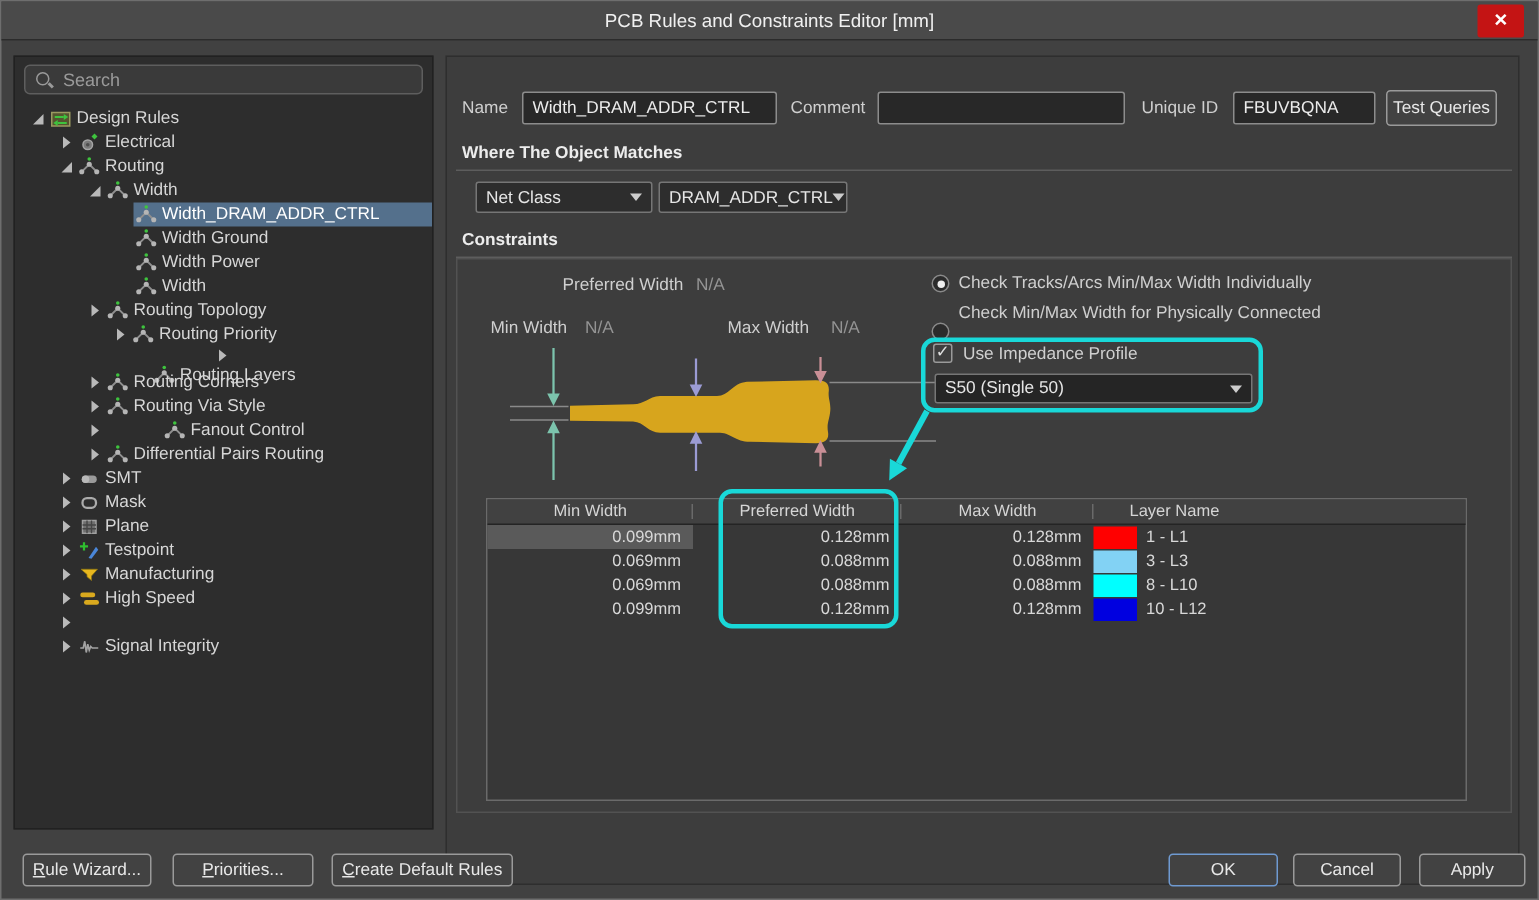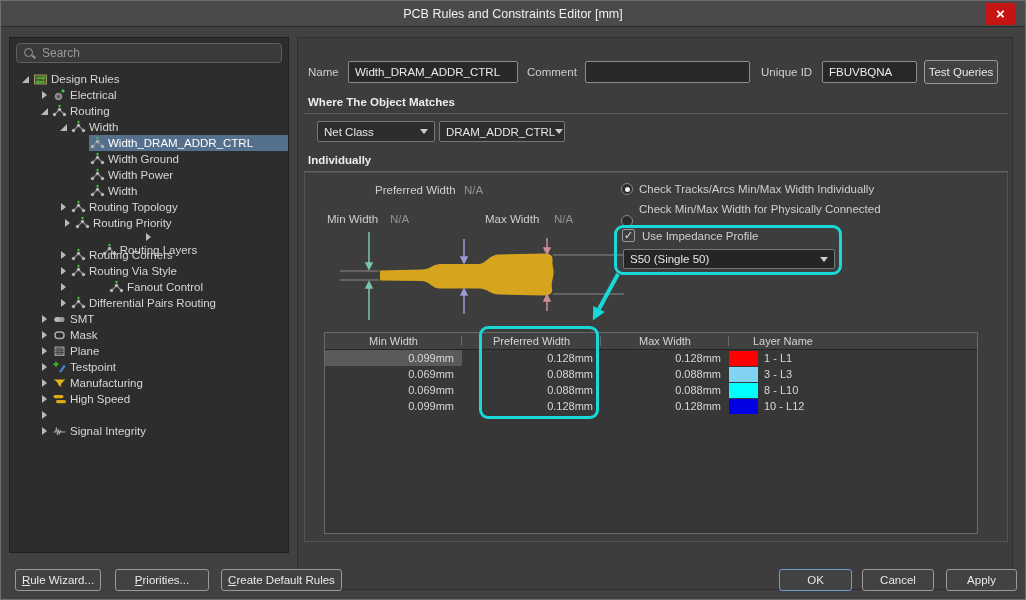--- a/index.html
+++ b/index.html
@@ -242,21 +242,21 @@
                 <polyline points="2,10.5 7,5.5 12,10.5" fill="none" stroke="#8f8f8f" stroke-width="1.2"></polyline>
                 <circle cx="2" cy="10.5" r="1.7" fill="#b5b5b5"></circle>
                 <circle cx="12" cy="10.5" r="1.7" fill="#b5b5b5"></circle>
                 <circle cx="7" cy="5.5" r="1.7" fill="#b5b5b5"></circle>
                 <circle cx="7" cy="2" r="1.2" fill="#3ec43e"></circle>
               </svg>
             </span>
             <span>Routing Topology</span>
           </span>
         </div>
-        <div class="tree-row" style="padding-left: 52px;">
+        <div class="tree-row" style="padding-left: 65px;">
           <span class="exp collapsed"></span>
           <span class="tree-content">
             <span class="tree-icon">
               <svg xmlns="http://www.w3.org/2000/svg" width="15" height="14" viewBox="0 0 14 14">
                 <polyline points="2,10.5 7,5.5 12,10.5" fill="none" stroke="#8f8f8f" stroke-width="1.2"></polyline>
                 <circle cx="2" cy="10.5" r="1.7" fill="#b5b5b5"></circle>
                 <circle cx="12" cy="10.5" r="1.7" fill="#b5b5b5"></circle>
                 <circle cx="7" cy="5.5" r="1.7" fill="#b5b5b5"></circle>
                 <circle cx="7" cy="2" r="1.2" fill="#3ec43e"></circle>
               </svg>
@@ -440,21 +440,21 @@
     <div class="hrule" style="left:6px;top:75px;width:704px"></div>
     <div class="abs dropdown" style="left:19px;top:83px;width:118px;height:21px">
       <span class="dd-label">Net Class</span>
       <span class="dd-arrow"></span>
     </div>
     <div class="abs dropdown" style="left:141px;top:83px;width:126px;height:21px">
       <span class="dd-label">DRAM_ADDR_CTRL</span>
       <span class="dd-arrow"></span>
     </div>
 
-    <span class="abs section-title" style="left:10px;top:116px">Individually</span>
+    <span class="abs section-title" style="left:10px;top:116px">Constraints</span>
     <div class="hrule" style="left:6px;top:133px;width:704px"></div>
     <div class="abs" style="left:6px;top:134px;width:704px;height:370px;border:1px solid #525252"></div>
 
     <span class="abs lbl" style="left:77px;top:146px">Preferred Width</span>
     <span class="abs val-na" style="left:166px;top:146px">N/A</span>
     <span class="abs lbl" style="left:29px;top:175px">Min Width</span>
     <span class="abs val-na" style="left:92px;top:175px">N/A</span>
     <span class="abs lbl" style="left:187px;top:175px">Max Width</span>
     <span class="abs val-na" style="left:256px;top:175px">N/A</span>
 

